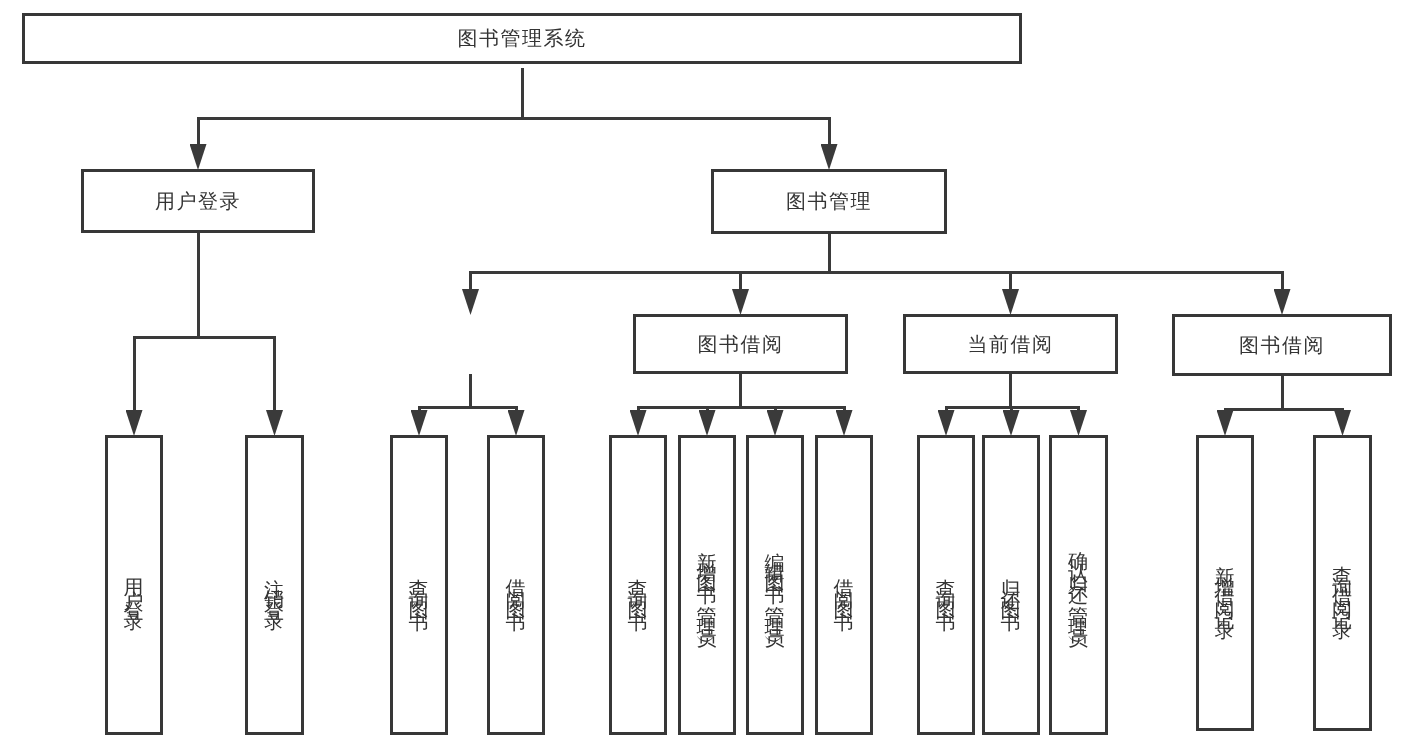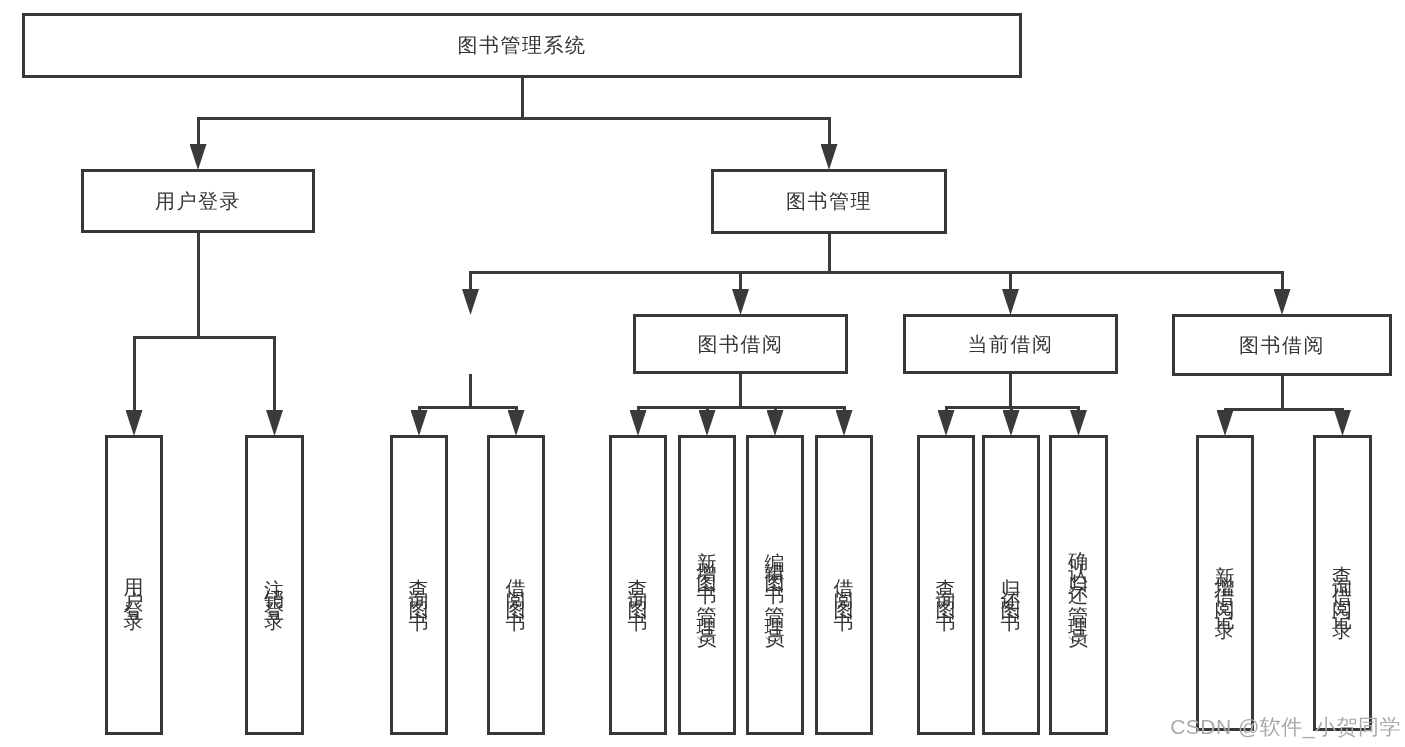--- a/index.html
+++ b/index.html
@@ -52,21 +52,20 @@
     color: #a9a9a9;
     letter-spacing: 0.5px;
     white-space: nowrap;
     z-index: 5;
   }
 </style>
 </head>
 <body>
 
 <div id="canvas" style="background: rgb(255, 255, 255);">
-  <div class="watermark" style="color: rgb(169, 169, 169);">CSDN @软件_小贺同学</div>
 <div class="seg" style="left: 520.5px; top: 68px; width: 3px; height: 52px; background: rgb(58, 58, 58);"></div>
     <div class="seg" style="left: 196.5px; top: 117px; width: 634px; height: 3px; background: rgb(58, 58, 58);"></div>
     <div class="seg" style="left: 196.5px; top: 117px; width: 3px; height: 36px; background: rgb(58, 58, 58);"></div>
     <div class="arrow" style="left: 189.5px; top: 144px; background: rgb(58, 58, 58);"></div>
     <div class="seg" style="left: 827.5px; top: 117px; width: 3px; height: 36px; background: rgb(58, 58, 58);"></div>
     <div class="arrow" style="left: 820.5px; top: 144px; background: rgb(58, 58, 58);"></div>
     <div class="seg" style="left: 196.5px; top: 233px; width: 3px; height: 106px; background: rgb(58, 58, 58);"></div>
     <div class="seg" style="left: 132.5px; top: 336px; width: 143.5px; height: 3px; background: rgb(58, 58, 58);"></div>
     <div class="seg" style="left: 132.5px; top: 336px; width: 3px; height: 83px; background: rgb(58, 58, 58);"></div>
     <div class="arrow" style="left: 125.5px; top: 410px; background: rgb(58, 58, 58);"></div>
@@ -105,21 +104,21 @@
     <div class="seg" style="left: 1009.5px; top: 406px; width: 3px; height: 13px; background: rgb(58, 58, 58);"></div>
     <div class="arrow" style="left: 1002.5px; top: 410px; background: rgb(58, 58, 58);"></div>
     <div class="seg" style="left: 1077px; top: 406px; width: 3px; height: 13px; background: rgb(58, 58, 58);"></div>
     <div class="arrow" style="left: 1070px; top: 410px; background: rgb(58, 58, 58);"></div>
     <div class="seg" style="left: 1280.5px; top: 376px; width: 3px; height: 35px; background: rgb(58, 58, 58);"></div>
     <div class="seg" style="left: 1223.5px; top: 408px; width: 120.5px; height: 3px; background: rgb(58, 58, 58);"></div>
     <div class="seg" style="left: 1223.5px; top: 408px; width: 3px; height: 11px; background: rgb(58, 58, 58);"></div>
     <div class="arrow" style="left: 1216.5px; top: 410px; background: rgb(58, 58, 58);"></div>
     <div class="seg" style="left: 1341px; top: 408px; width: 3px; height: 11px; background: rgb(58, 58, 58);"></div>
     <div class="arrow" style="left: 1334px; top: 410px; background: rgb(58, 58, 58);"></div>
-    <div class="node horizontal" style="left: 22px; top: 13px; width: 1000px; height: 65px; border-color: rgb(55, 55, 55); background: rgb(255, 255, 255); color: rgb(52, 52, 52);">
+    <div class="node horizontal" style="left: 22px; top: 13px; width: 1000px; height: 51px; border-color: rgb(55, 55, 55); background: rgb(255, 255, 255); color: rgb(52, 52, 52);">
       <span class="label">图书管理系统</span>
     </div>
     <div class="node horizontal" style="left: 81px; top: 169px; width: 234px; height: 64px; border-color: rgb(55, 55, 55); background: rgb(255, 255, 255); color: rgb(52, 52, 52);">
       <span class="label">用户登录</span>
     </div>
     <div class="node horizontal" style="left: 711px; top: 169px; width: 236px; height: 65px; border-color: rgb(55, 55, 55); background: rgb(255, 255, 255); color: rgb(52, 52, 52);">
       <span class="label">图书管理</span>
     </div>
     <div class="node horizontal" style="left: 903px; top: 314px; width: 215px; height: 60px; border-color: rgb(55, 55, 55); background: rgb(255, 255, 255); color: rgb(52, 52, 52);">
       <span class="label">当前借阅</span>

